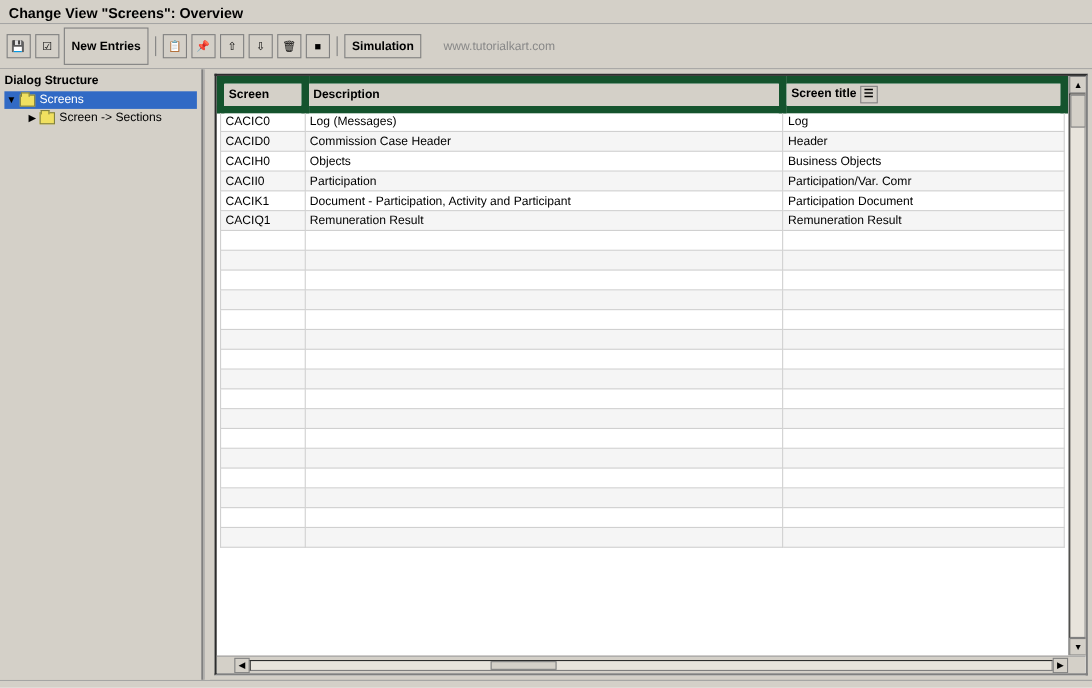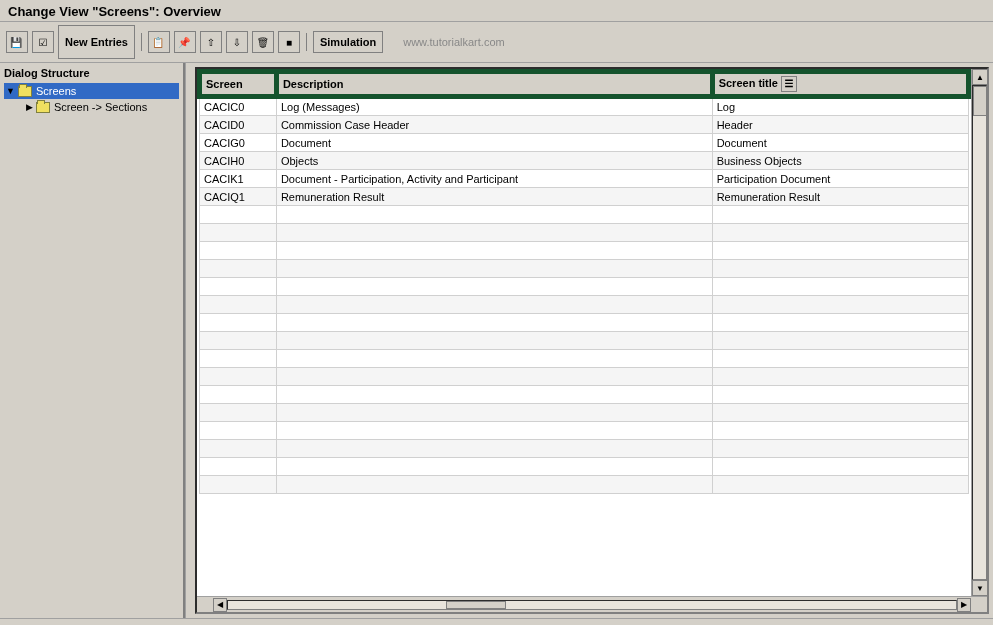--- a/index.html
+++ b/index.html
@@ -134,21 +134,21 @@
     }
 
     
     .data-table {
       width: 100%;
       border-collapse: collapse;
       flex: 1;
     }
     .data-table th {
       background: #d4d0c8;
-      border: 5px solid #14532d;
+      border: 7px solid #14532d;
       padding: 2px 4px;
       font-size: 11px;
       font-weight: bold;
       text-align: left;
       position: sticky;
       top: 0;
     }
     .data-table td {
       border: 1px solid #d0d0d0;
       padding: 2px 4px;
@@ -370,28 +370,28 @@
                 <td>CACIC0</td>
                 <td>Log (Messages)</td>
                 <td>Log</td>
               </tr>
               <tr>
                 <td>CACID0</td>
                 <td>Commission Case Header</td>
                 <td>Header</td>
               </tr>
               <tr>
-                <td>CACIG0</td>
-                <td>Document</td>
-                <td>Document</td>
-              </tr>
-              <tr>
                 <td>CACIH0</td>
                 <td>Objects</td>
                 <td>Business Objects</td>
+              </tr>
+              <tr>
+                <td>CACII0</td>
+                <td>Participation</td>
+                <td>Participation/Var. Comr</td>
               </tr>
               <tr>
                 <td>CACIK1</td>
                 <td>Document - Participation, Activity and Participant</td>
                 <td>Participation Document</td>
               </tr>
               <tr>
                 <td>CACIQ1</td>
                 <td>Remuneration Result</td>
                 <td>Remuneration Result</td>

